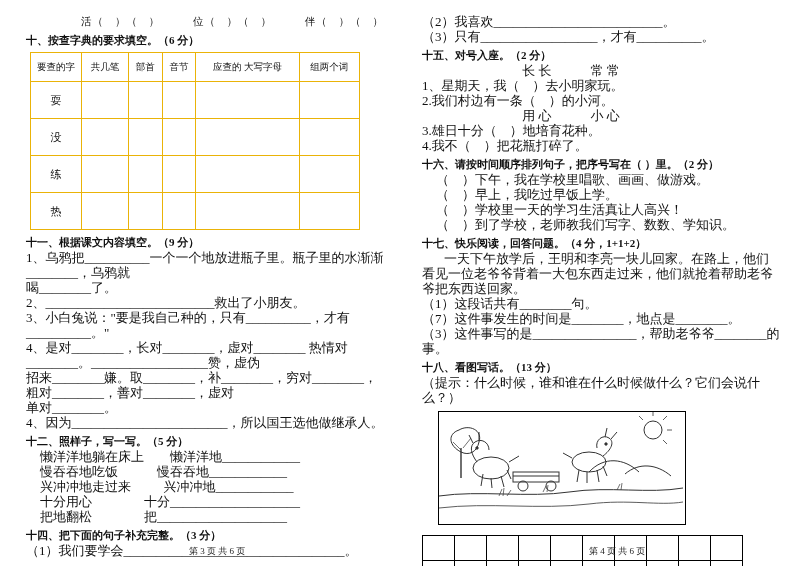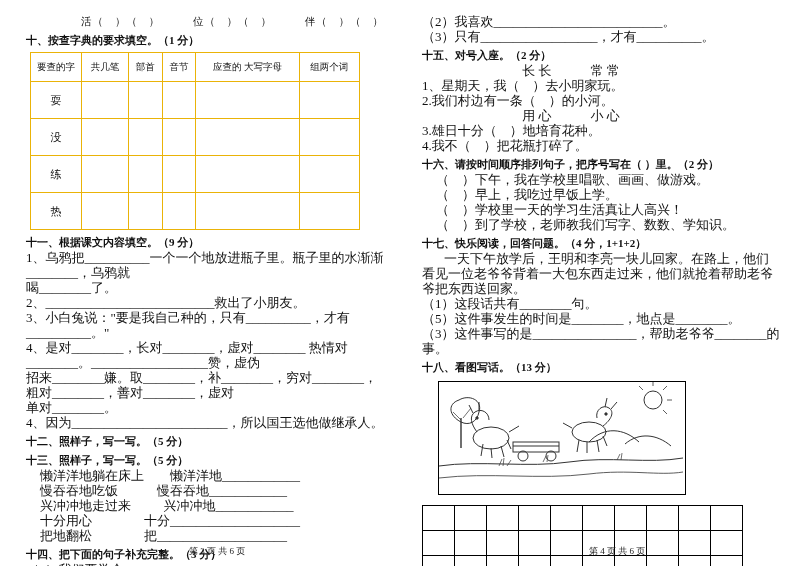--- a/index.html
+++ b/index.html
@@ -95,21 +95,21 @@
 </head>
 <body>
 
 <div class="page">
 
 
   <div class="col left content">
 
     <div class="ln topline">活（   ）（   ）         位（   ）（   ）         伴（   ）（   ）</div>
 
-    <div class="sec">十、按查字典的要求填空。（1 分）</div>
+    <div class="sec">十、按查字典的要求填空。（6 分）</div>
 
     <table class="dict">
       <tbody>
           <tr>
         <th>要查的字</th>
         <th>共几笔</th>
         <th>部首</th>
         <th>音节</th>
         <th>应查的
 大写字母</th>
@@ -155,21 +155,20 @@
 喝________了。</div>
     <div class="ln">2、__________________________救出了小朋友。</div>
     <div class="ln">3、小白兔说："要是我自己种的，只有__________，才有__________。"</div>
     <div class="ln">4、是对________，长对________，虚对________ 热情对________。__________________赞，虚伪
 招来________嫌。取________，补________，穷对________，粗对________，善对________，虚对
 单对________。</div>
     <div class="ln">4、因为________________________，所以国王选他做继承人。</div>
 
     <div class="sec">十二、照样子，写一写。（5 分）</div>
 
-    <div class="sec">十三、照样子，写一写。（5 分）</div>
     <div class="ln indent">懒洋洋地躺在床上        懒洋洋地____________</div>
     <div class="ln indent">慢吞吞地吃饭            慢吞吞地____________</div>
     <div class="ln indent">兴冲冲地走过来          兴冲冲地____________</div>
     <div class="ln indent">十分用心                十分____________________</div>
     <div class="ln indent">把地翻松                把____________________</div>
 
     <div class="sec">十四、把下面的句子补充完整。（3 分）</div>
     <div class="ln">（1）我们要学会__________________________________。</div>
 
     <div class="footer">第 3 页 共 6 页</div>
@@ -190,24 +189,25 @@
 
     <div class="sec">十六、请按时间顺序排列句子，把序号写在（   ）里。（2 分）</div>
     <div class="ln indent">（    ）下午，我在学校里唱歌、画画、做游戏。</div>
     <div class="ln indent">（    ）早上，我吃过早饭上学。</div>
     <div class="ln indent">（    ）学校里一天的学习生活真让人高兴！</div>
     <div class="ln indent">（    ）到了学校，老师教我们写字、数数、学知识。</div>
 
     <div class="sec">十七、快乐阅读，回答问题。（4 分，1+1+2）</div>
     <div class="ln" style="text-indent:22px;">一天下午放学后，王明和李亮一块儿回家。在路上，他们看见一位老爷爷背着一大包东西走过来，他们就抢着帮助老爷爷把东西送回家。</div>
     <div class="ln">（1）这段话共有________句。</div>
-    <div class="ln">（5）这件事发生的时间是________，地点是________。</div>
+    <div class="ln">（7）这件事发生的时间是________，地点是________。</div>
     <div class="ln">（3）这件事写的是________________，帮助老爷爷________的事。</div>
 
     <div class="sec">十八、看图写话。（13 分）</div>
+    <div class="ln">（提示：什么时候，谁和谁在什么时候做什么？它们会说什么？）</div>
 
     <div class="picbox">
       <svg width="244" height="110" viewBox="0 0 244 110">
 
         <path d="M0 84 C40 78, 90 86, 130 80 C170 74, 210 82, 244 76" fill="none" stroke="#333" stroke-width="1"></path>
         <path d="M0 96 C50 90, 100 98, 150 92 C190 87, 220 94, 244 90" fill="none" stroke="#333" stroke-width="0.8"></path>
 
         <circle cx="214" cy="18" r="9" fill="none" stroke="#333" stroke-width="1"></circle>
         <g stroke="#333" stroke-width="0.8">
           <line x1="214" y1="4" x2="214" y2="0"></line>

